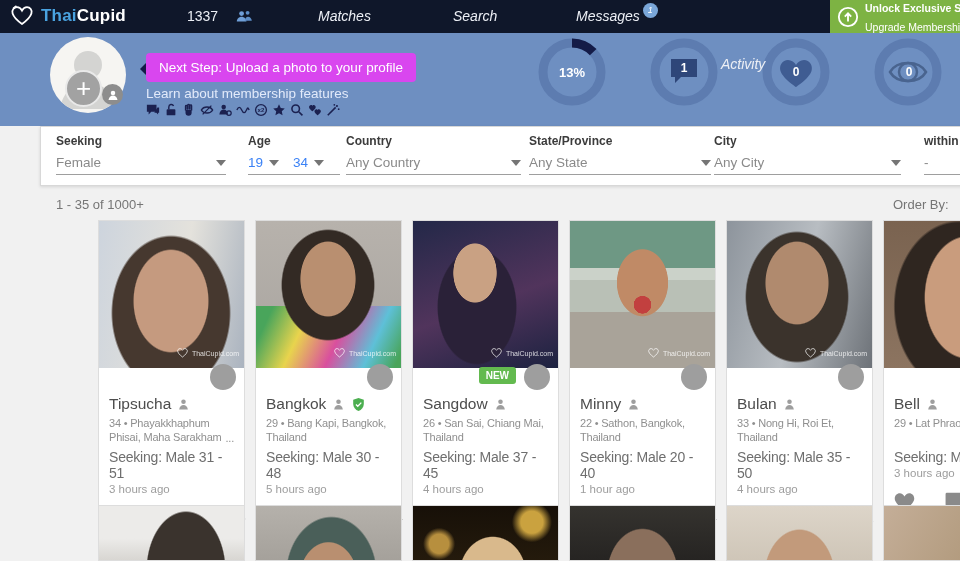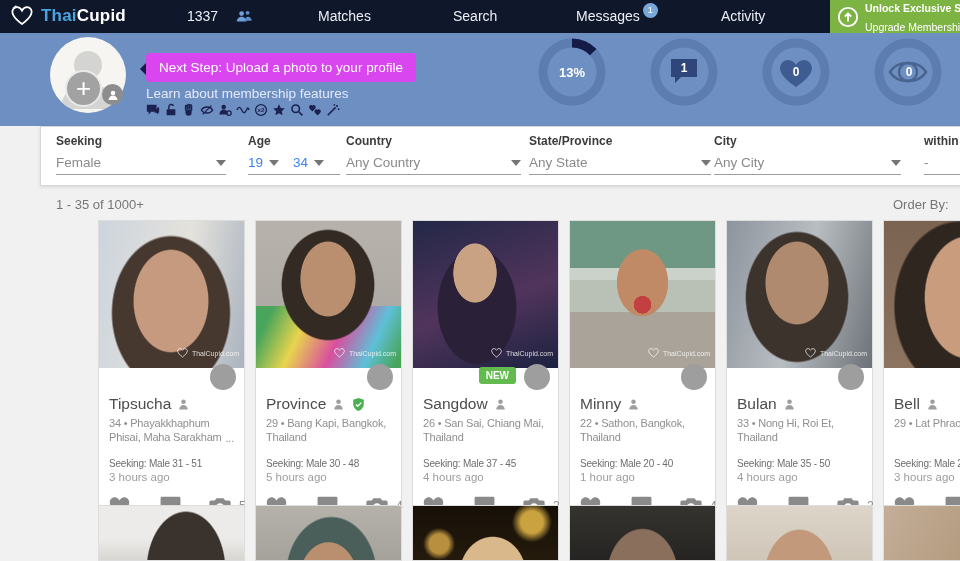--- a/index.html
+++ b/index.html
@@ -4,21 +4,21 @@
 <style>
   * { box-sizing: border-box; margin: 0; padding: 0; }
   html,body { width:960px; height:561px; overflow:hidden; }
   body { font-family:"Liberation Sans", sans-serif; background:#f1f1f1; position:relative; }
 
   
   .navbar { position:absolute; top:0; left:0; width:960px; height:33px; background:#0f172a; z-index:30; }
   .brand { position:absolute; left:10px; top:4px; display:flex; align-items:center; gap:7px; }
   .brand-text { font-size:17px; font-weight:bold; letter-spacing:.2px; }
   .brand-thai { color:#4aa3e0; } .brand-cupid { color:#ffffff; }
-  .nav-item { position:absolute; top:8px; font-size:14px; color:#eceff5; cursor:pointer; }
+  .nav-item { position:absolute; top:8px; font-size:14px; color:#eceff5; cursor:pointer;font-style:italic; }
   .online-count { position:absolute; left:187px; top:8px; font-size:14px; color:#eceff5; display:flex; gap:18px; align-items:center; }
   .msg-badge { display:inline-block; background:#7aa7d9; color:#fff; font-size:9px; width:15px; height:15px; line-height:15px; text-align:center; border-radius:50%; vertical-align:top; margin-left:3px; margin-top:-5px; }
   .upgrade-btn { position:absolute; right:0; top:0; height:33px; width:130px; background:#7db343; display:flex; align-items:center; gap:6px; padding-left:7px; cursor:pointer; }
   .upgrade-text { color:#fff; line-height:1.15; white-space:nowrap; }
   .upgrade-line1 { font-size:10.5px; font-weight:bold; }
   .upgrade-line2 { font-size:10.5px; }
 
   
   .banner { position:absolute; top:33px; left:0; width:960px; height:93px; background:#6e8fc1; z-index:10; }
   .avatar-wrap { position:absolute; left:50px; top:4px; width:76px; height:76px; }
@@ -61,21 +61,21 @@
   .card { width:147px; background:#fff; border:1px solid #ddd; position:relative; flex:none; }
   .photo { width:145px; height:147px; position:relative; cursor:pointer; }
   .watermark { position:absolute; right:5px; bottom:9px; display:flex; align-items:center; gap:3px; color:rgba(255,255,255,.8); font-size:7px; }
   .more-btn { position:absolute; right:8px; top:143px; width:26px; height:26px; border-radius:50%; background:#9e9e9e; z-index:3; cursor:pointer; }
   .new-badge { position:absolute; right:42px; top:146px; background:#63ba4f; color:#fff; font-size:10px; font-weight:bold; padding:3px 7px; border-radius:3px; z-index:3; }
   .card-body { padding:27px 10px 10px; }
   .name-row { display:flex; align-items:center; gap:6px; }
   .p-name { font-size:15.5px; color:#4d4d4d; cursor:pointer; }
   .p-details { margin-top:3px; font-size:11px; line-height:14px; color:#8f8f8f; height:29px; overflow:hidden; position:relative; letter-spacing:-.2px; }
   .d-ellipsis { position:absolute; right:0; bottom:0; background:#fff; padding-left:3px; color:#8f8f8f; }
-  .p-seeking { margin-top:13px; font-size:10px; color:#6e6e6e; letter-spacing:-.2px; }
+  .p-seeking { margin-top:4px; font-size:14px; color:#6e6e6e; letter-spacing:-.2px; }
   .p-time { margin-top:2px; font-size:11.5px; color:#9d9d9d; }
   .actions { margin-top:13px; display:flex; align-items:center; }
   .actions .act { cursor:pointer; display:inline-flex; }
   .act-heart { margin-right:30px; } .act-chat { margin-right:28px; }
   .photo-count { font-size:12px; color:#8a8a8a; margin-left:8px; }
 
   .photo2 { width:145px; height:54px; position:relative; }
 
   
   .p1{background-image:radial-gradient(ellipse 38px 52px at 72px 80px,#c59a7f 97%,transparent),radial-gradient(ellipse 60px 78px at 72px 92px,#46382f 97%,transparent),linear-gradient(100deg,#cdd4dd,#e4e2dc 55%,#aab3bf);background-repeat:no-repeat;}
@@ -113,21 +113,21 @@
           <path d="M1 15c0-3.3 2.7-6 6-6s6 2.7 6 6z" fill="#6f9fd8"></path>
           <circle cx="14.5" cy="4" r="2.4" fill="#5d8dc6"></circle>
           <path d="M11 14c.3-2.8 1.7-5 4-5 2.6 0 4.5 2.2 4.8 5z" fill="#5d8dc6"></path>
         </svg>
     </span>
   </div>
 
   <span class="nav-item" style="left:318px;">Matches</span>
   <span class="nav-item" style="left:453px;">Search</span>
   <span class="nav-item" style="left:576px;"><span>Messages</span><span class="msg-badge">1</span></span>
-  <span class="nav-item" style="left:721px;">Activity</span>
+  <span class="nav-item" style="left:721px;margin-top:48px;">Activity</span>
 
   <div class="upgrade-btn">
     <span style="display:inline-flex;">
       <svg width="22" height="22" viewBox="0 0 24 24">
           <circle cx="12" cy="12" r="10" fill="none" stroke="#fff" stroke-width="2"></circle>
           <path d="M12 17V8M8.5 11.5L12 8l3.5 3.5" fill="none" stroke="#fff" stroke-width="2"></path>
         </svg>
     </span>
     <span class="upgrade-text"><span class="upgrade-line1">Unlock Exclusive Search</span><br><span class="upgrade-line2">Upgrade Membership</span></span>
   </div>
@@ -362,21 +362,21 @@
         <svg width="13" height="12" viewBox="0 0 24 24">
             <path d="M12 20S4.2 14.6 2.6 9.6C1.5 6.1 4 3.2 7 3.2c2.1 0 4 1.5 5 3.4 1-1.9 2.9-3.4 5-3.4 3 0 5.5 2.9 4.4 6.4C19.8 14.6 12 20 12 20z" fill="none" stroke="rgba(255,255,255,.8)" stroke-width="1.8"></path>
           </svg>
         <span>ThaiCupid.com</span>
       </div>
     </div>
 
     <div class="more-btn"></div>
     <div class="card-body">
       <div class="name-row">
-        <span class="p-name">Province</span>
+        <span class="p-name">Bangkok</span>
         <span style="display:inline-flex;">
             <svg width="13" height="13" viewBox="0 0 24 24">
               <circle cx="12" cy="7" r="4.2" fill="#9e9e9e"></circle>
               <path d="M4 21c.8-5 3.8-8 8-8s7.2 3 8 8z" fill="#9e9e9e"></path>
             </svg>
           </span>
         <span style="display:inline-flex;">
             <svg width="15" height="15" viewBox="0 0 24 24">
               <path d="M12 1.5l8.5 3v6.5c0 5.2-3.6 9.5-8.5 11.5C7.1 20.5 3.5 16.2 3.5 11V4.5z" fill="#4caf50"></path>
               <path d="M8 12l2.8 2.8L16.5 9" fill="none" stroke="#fff" stroke-width="2.2"></path>

